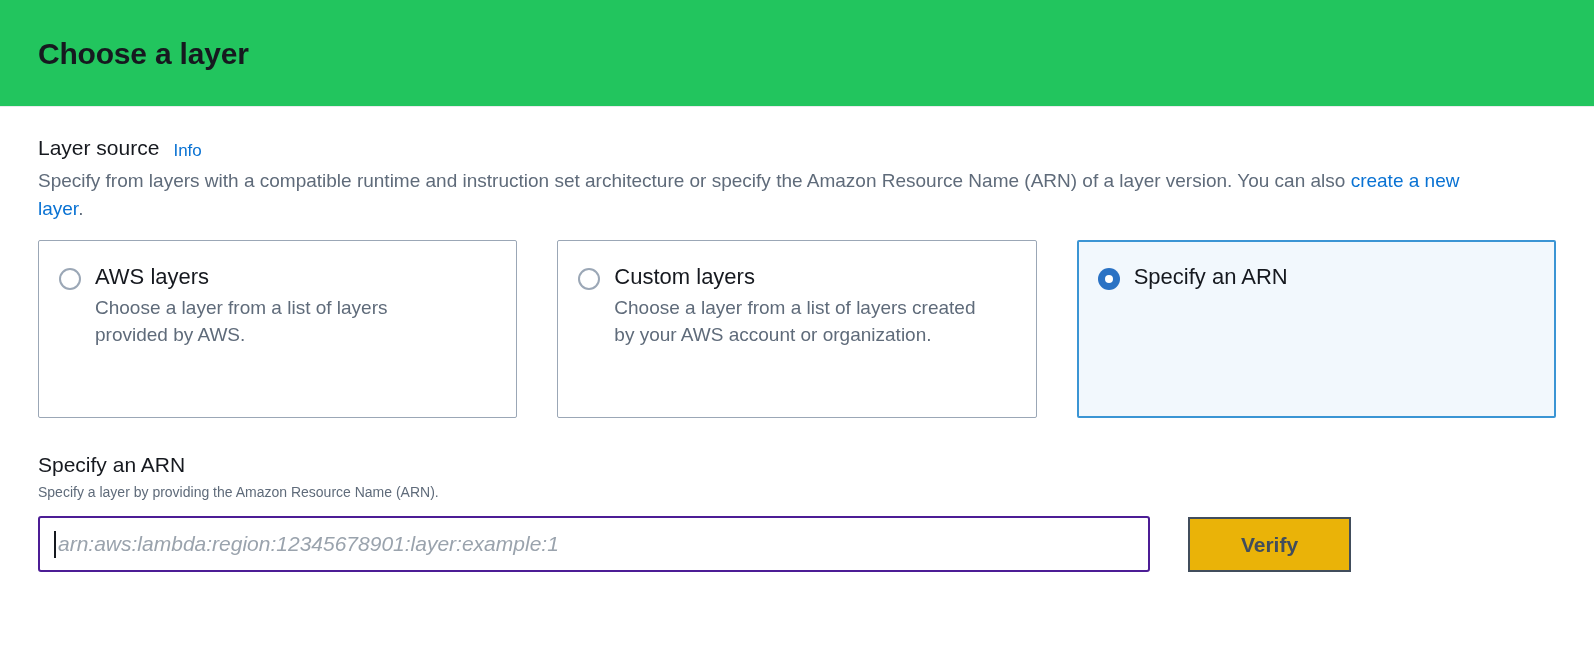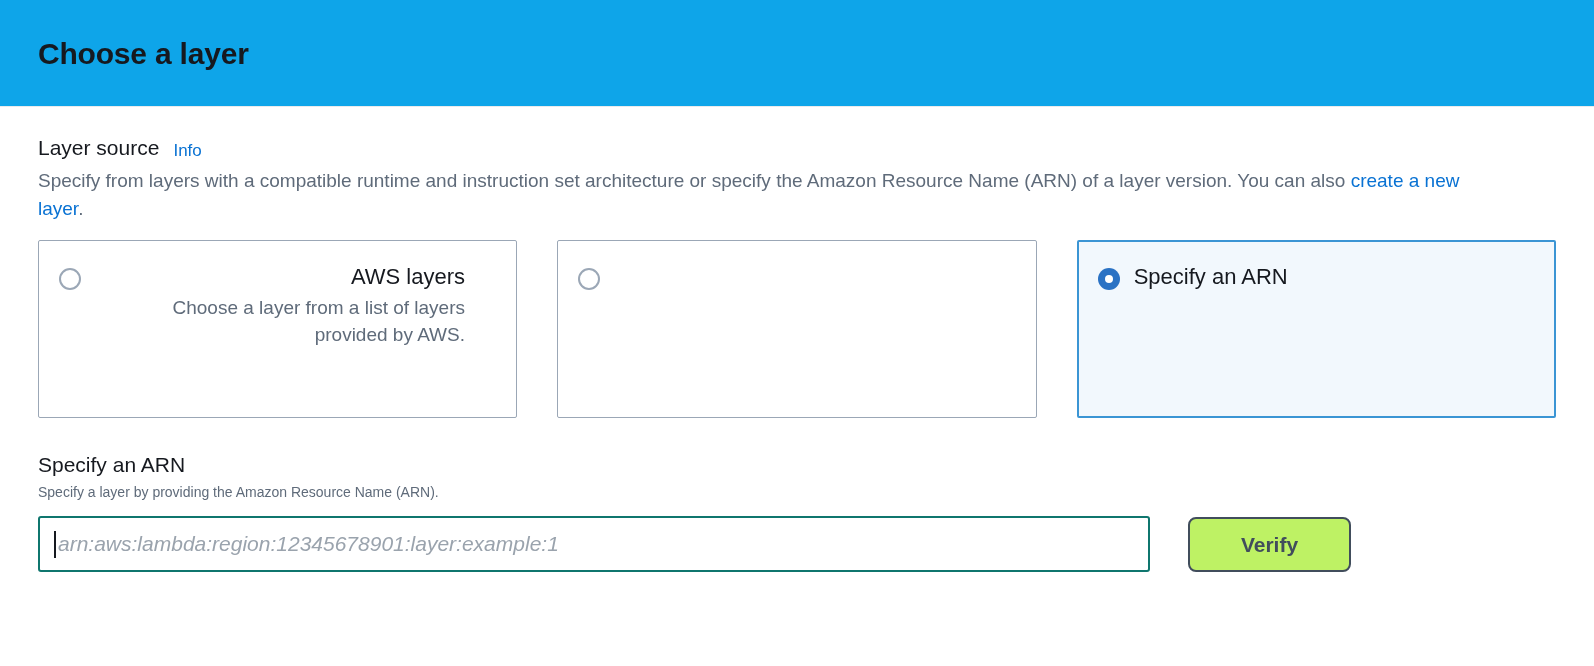--- a/index.html
+++ b/index.html
@@ -19,21 +19,21 @@
     width: 1594px;
     height: 666px;
     background: #ffffff;
     position: relative;
     box-sizing: border-box;
   }
 
   
   .modal-header {
     height: 107px;
-    background: #0ea5e9;
+    background: #22c55e;
     border-bottom: 1px solid #e9ebed;
     display: flex;
     align-items: center;
     padding: 0 38px;
     box-sizing: border-box;
   }
   .modal-title {
     font-size: 30px;
     font-weight: bold;
     color: #16191f;
@@ -78,21 +78,20 @@
     color: #0972d3;
     text-decoration: none;
     cursor: pointer;
   }
 
   
   .tile-row {
     display: flex;
     gap: 40px;
     margin-bottom: 34px;
-    text-align: right;
   }
   .tile {
     flex: 1 1 0;
     min-height: 178px;
     background: #ffffff;
     border: 1px solid #9ba7b6;
     border-radius: 2px;
     padding: 22px 20px 20px 20px;
     box-sizing: border-box;
     display: flex;
@@ -161,21 +160,21 @@
   }
 
   .input-row {
     display: flex;
     align-items: center;
     gap: 38px;
   }
   .arn-input-wrap {
     width: 1112px;
     height: 56px;
-    border: 2px solid #0f766e;
+    border: 2px solid #4c1d95;
     border-radius: 3px;
     background: #ffffff;
     box-sizing: border-box;
     display: flex;
     align-items: center;
     padding: 0 14px;
     position: relative;
   }
   .caret {
     width: 2px;
@@ -196,23 +195,23 @@
   }
   .arn-input::placeholder {
     color: #9aa3ad;
     font-style: italic;
     opacity: 1;
   }
 
   .verify-button {
     width: 163px;
     height: 55px;
-    background: #bef264;
+    background: #eab308;
     border: 2px solid #414d5c;
-    border-radius: 8px;
+    border-radius: 0;
     color: #414d5c;
     font-family: "Liberation Sans", sans-serif;
     font-size: 21px;
     font-weight: bold;
     cursor: pointer;
     line-height: 1;
   }
 </style>
 </head>
 <body>
@@ -243,20 +242,24 @@
         <span class="tile-text">
           <span class="tile-title">AWS layers</span>
           <span class="tile-desc">Choose a layer from a list of layers provided by AWS.</span>
         </span>
       </div>
 
       <div class="tile">
         <span class="radio">
           
         </span>
+        <span class="tile-text">
+          <span class="tile-title">Custom layers</span>
+          <span class="tile-desc">Choose a layer from a list of layers created by your AWS account or organization.</span>
+        </span>
       </div>
 
       <div class="tile selected">
         <span class="radio">
           <span class="radio-dot"></span>
         </span>
         <span class="tile-text">
           <span class="tile-title">Specify an ARN</span>
         </span>
       </div>

